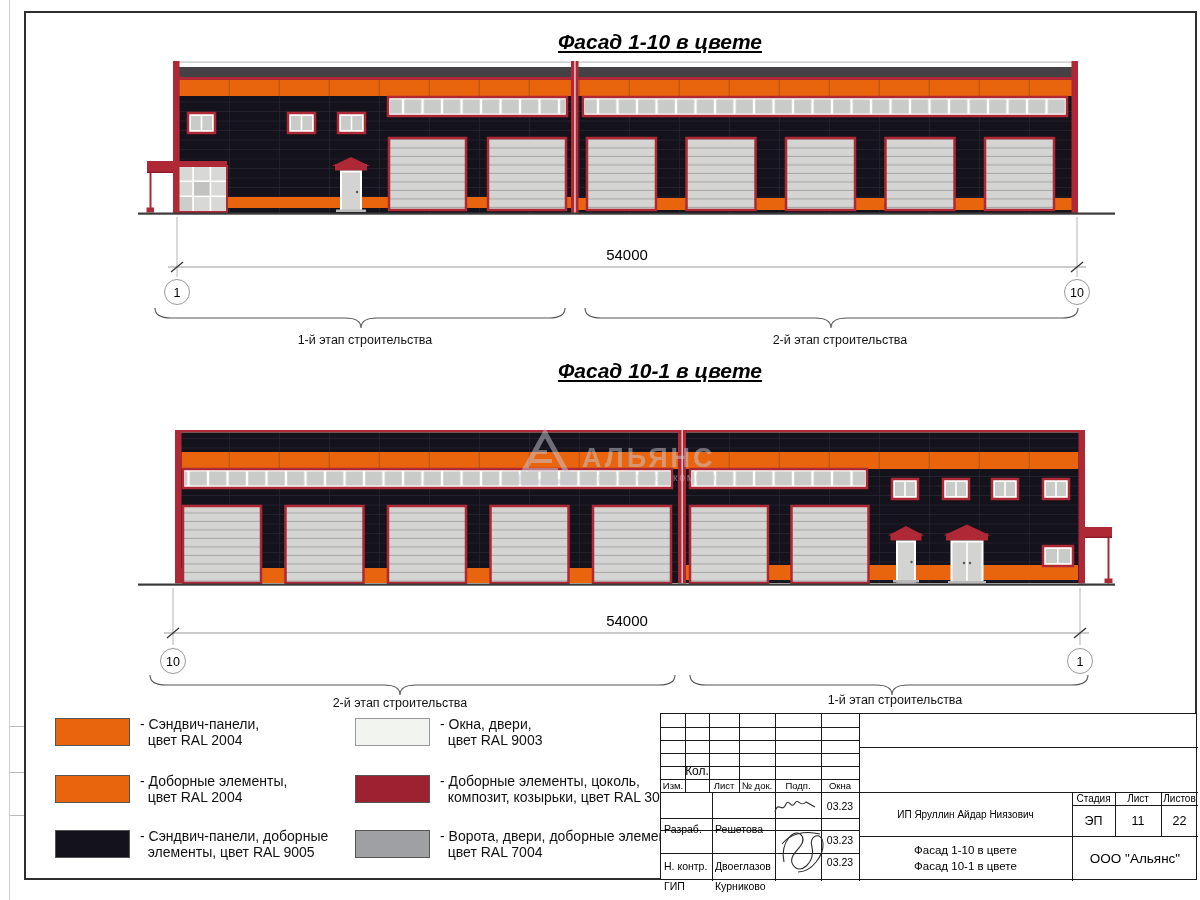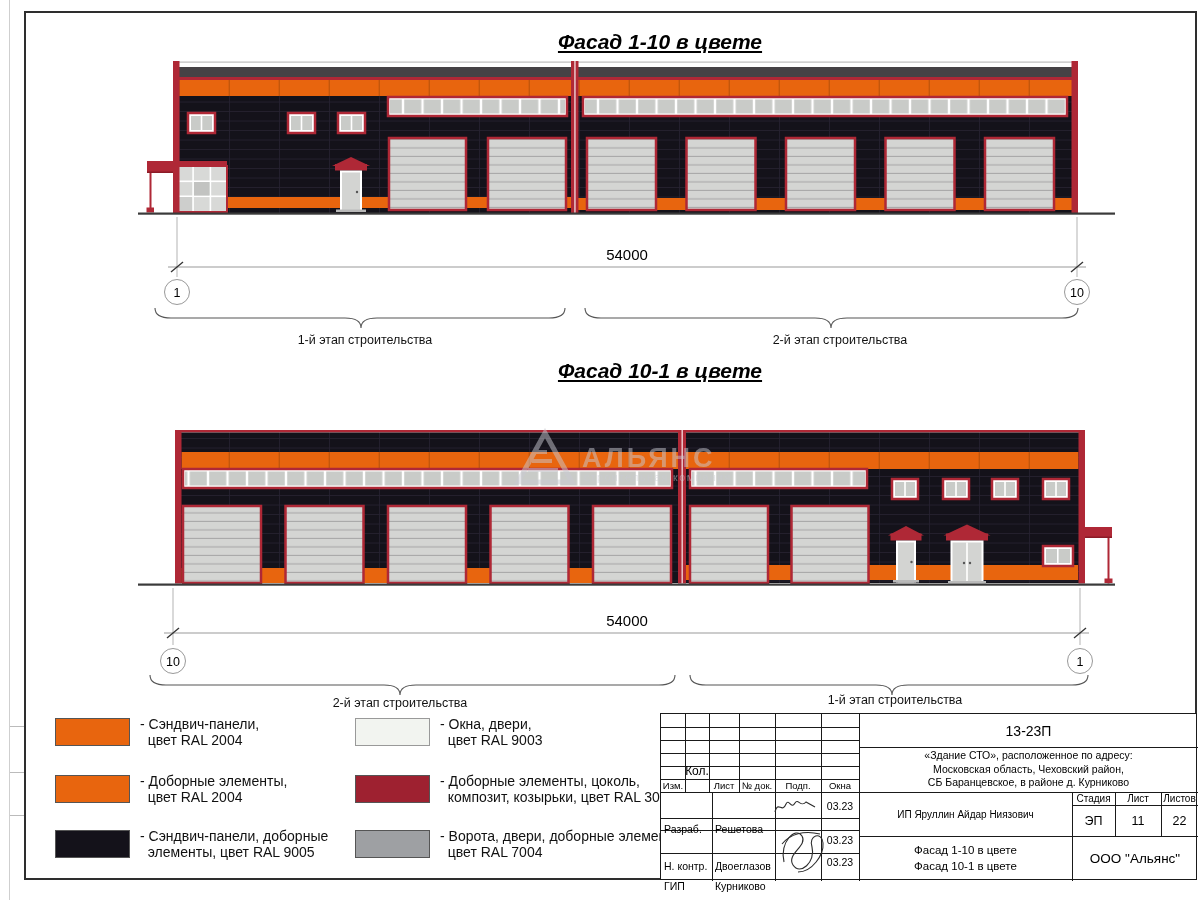--- a/index.html
+++ b/index.html
@@ -342,24 +342,20 @@
     <div class="txt left-txt" style="left:51px;top:78px;width:63px;height:26px;font-size:10.5px">Решетова</div>
     <div class="txt" style="left:160px;top:84px;width:38px;height:16px;font-size:10.5px">03.23</div>
     <div class="txt left-txt" style="left:0;top:116px;width:51px;height:23px;font-size:10.5px">Н. контр.</div>
     <div class="txt left-txt" style="left:51px;top:116px;width:63px;height:23px;font-size:10.5px">Двоеглазов</div>
     <div class="txt" style="left:160px;top:118px;width:38px;height:16px;font-size:10.5px">03.23</div>
     <div class="txt left-txt" style="left:0;top:139px;width:51px;height:18px;font-size:10.5px">ГИП</div>
     <div class="txt left-txt" style="left:51px;top:139px;width:63px;height:18px;font-size:10.5px">Курниково</div>
     <div class="txt" style="left:160px;top:140px;width:38px;height:16px;font-size:10.5px">03.23</div>
 
     <div class="hl" style="left:198px;top:33px;width:339px"></div>
-    <div class="txt" style="left:198px;top:0;width:339px;height:33px;font-size:14px">13-23П</div>
-    <div class="txt" style="left:198px;top:33px;width:339px;height:45px;font-size:10.5px;line-height:1.32;white-space:pre-line">«Здание СТО», расположенное по адресу:
-Московская область, Чеховский район,
-СБ Баранцевское, в районе д. Курниково</div>
     <div class="vl" style="left:411px;top:78px;height:89px"></div>
     <div class="txt" style="left:198px;top:78px;width:213px;height:44px;font-size:10px">ИП Яруллин Айдар Ниязович</div>
     <div class="hl" style="left:411px;top:91px;width:126px"></div>
     <div class="hl" style="left:198px;top:122px;width:339px"></div>
     <div class="vl" style="left:454px;top:78px;height:44px"></div>
     <div class="vl" style="left:500px;top:78px;height:44px"></div>
     <div class="txt" style="left:411px;top:78px;width:43px;height:13px;font-size:10px">Стадия</div>
     <div class="txt" style="left:454px;top:78px;width:46px;height:13px;font-size:10px">Лист</div>
     <div class="txt" style="left:500px;top:78px;width:37px;height:13px;font-size:10px">Листов</div>
     <div class="txt" style="left:411px;top:91px;width:43px;height:31px;font-size:12.5px">ЭП</div>

